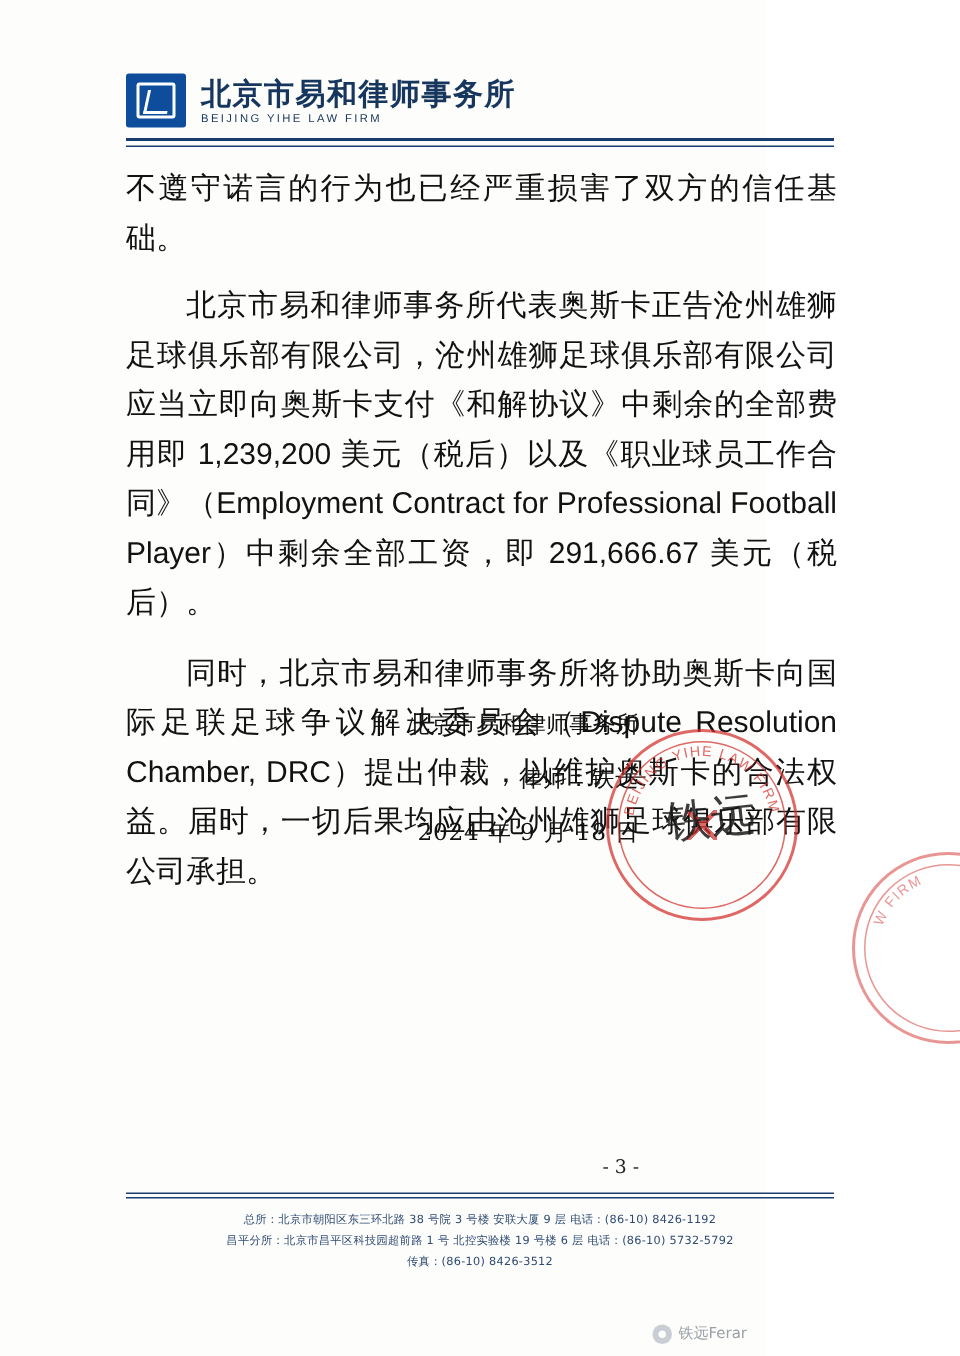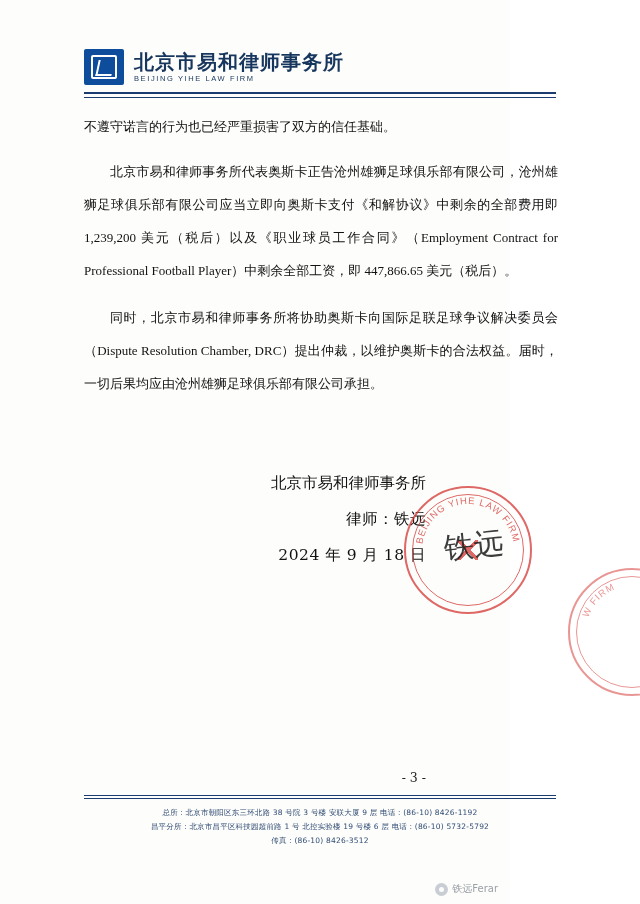--- a/index.html
+++ b/index.html
@@ -96,25 +96,25 @@
 
   
   .body-area {
     position: absolute;
     left: 84px;
     top: 110px;
     width: 474px;
   }
   p.para {
     margin: 0 0 14px 0;
-    font-size: 13px;
+    font-size: 20px;
     line-height: 33px;
     text-align: justify;
     text-justify: inter-ideograph;
-    font-family: Liberation Serif, serif;
+    font-family: Liberation Sans, sans-serif;
     color: #121212;
   }
   p.indent { text-indent: 2em; }
   p.first { margin-bottom: 12px; }
 
   
   .sign-block {
     position: absolute;
     right: 84px;
     top: 465px;
@@ -262,21 +262,21 @@
     <div class="logo-text">
       <div class="firm-cn">北京市易和律师事务所</div>
       <div class="firm-en">BEIJING YIHE LAW FIRM</div>
     </div>
   </div>
   <div class="rule-top"></div>
   <div class="rule-top2"></div>
 
   <div class="body-area">
     <p class="para first">不遵守诺言的行为也已经严重损害了双方的信任基础。</p>
-    <p class="para indent">北京市易和律师事务所代表奥斯卡正告沧州雄狮足球俱乐部有限公司，沧州雄狮足球俱乐部有限公司应当立即向奥斯卡支付《和解协议》中剩余的全部费用即 1,239,200 美元（税后）以及《职业球员工作合同》（Employment Contract for Professional Football Player）中剩余全部工资，即 447,866.65 美元（税后）。</p>
+    <p class="para indent">北京市易和律师事务所代表奥斯卡正告沧州雄狮足球俱乐部有限公司，沧州雄狮足球俱乐部有限公司应当立即向奥斯卡支付《和解协议》中剩余的全部费用即 1,239,200 美元（税后）以及《职业球员工作合同》（Employment Contract for Professional Football Player）中剩余全部工资，即 291,666.67 美元（税后）。</p>
     <p class="para indent">同时，北京市易和律师事务所将协助奥斯卡向国际足联足球争议解决委员会（Dispute Resolution Chamber, DRC）提出仲裁，以维护奥斯卡的合法权益。届时，一切后果均应由沧州雄狮足球俱乐部有限公司承担。</p>
   </div>
 
   <div class="sign-block">
     <span class="sign-line">北京市易和律师事务所</span>
     <span class="sign-line sign-lawyer"><span>律师：</span><span>铁远</span></span>
     <span class="sign-line sign-date">2024 年 9 月 18 日</span>
   </div>
 
   <div class="seal seal-main">

